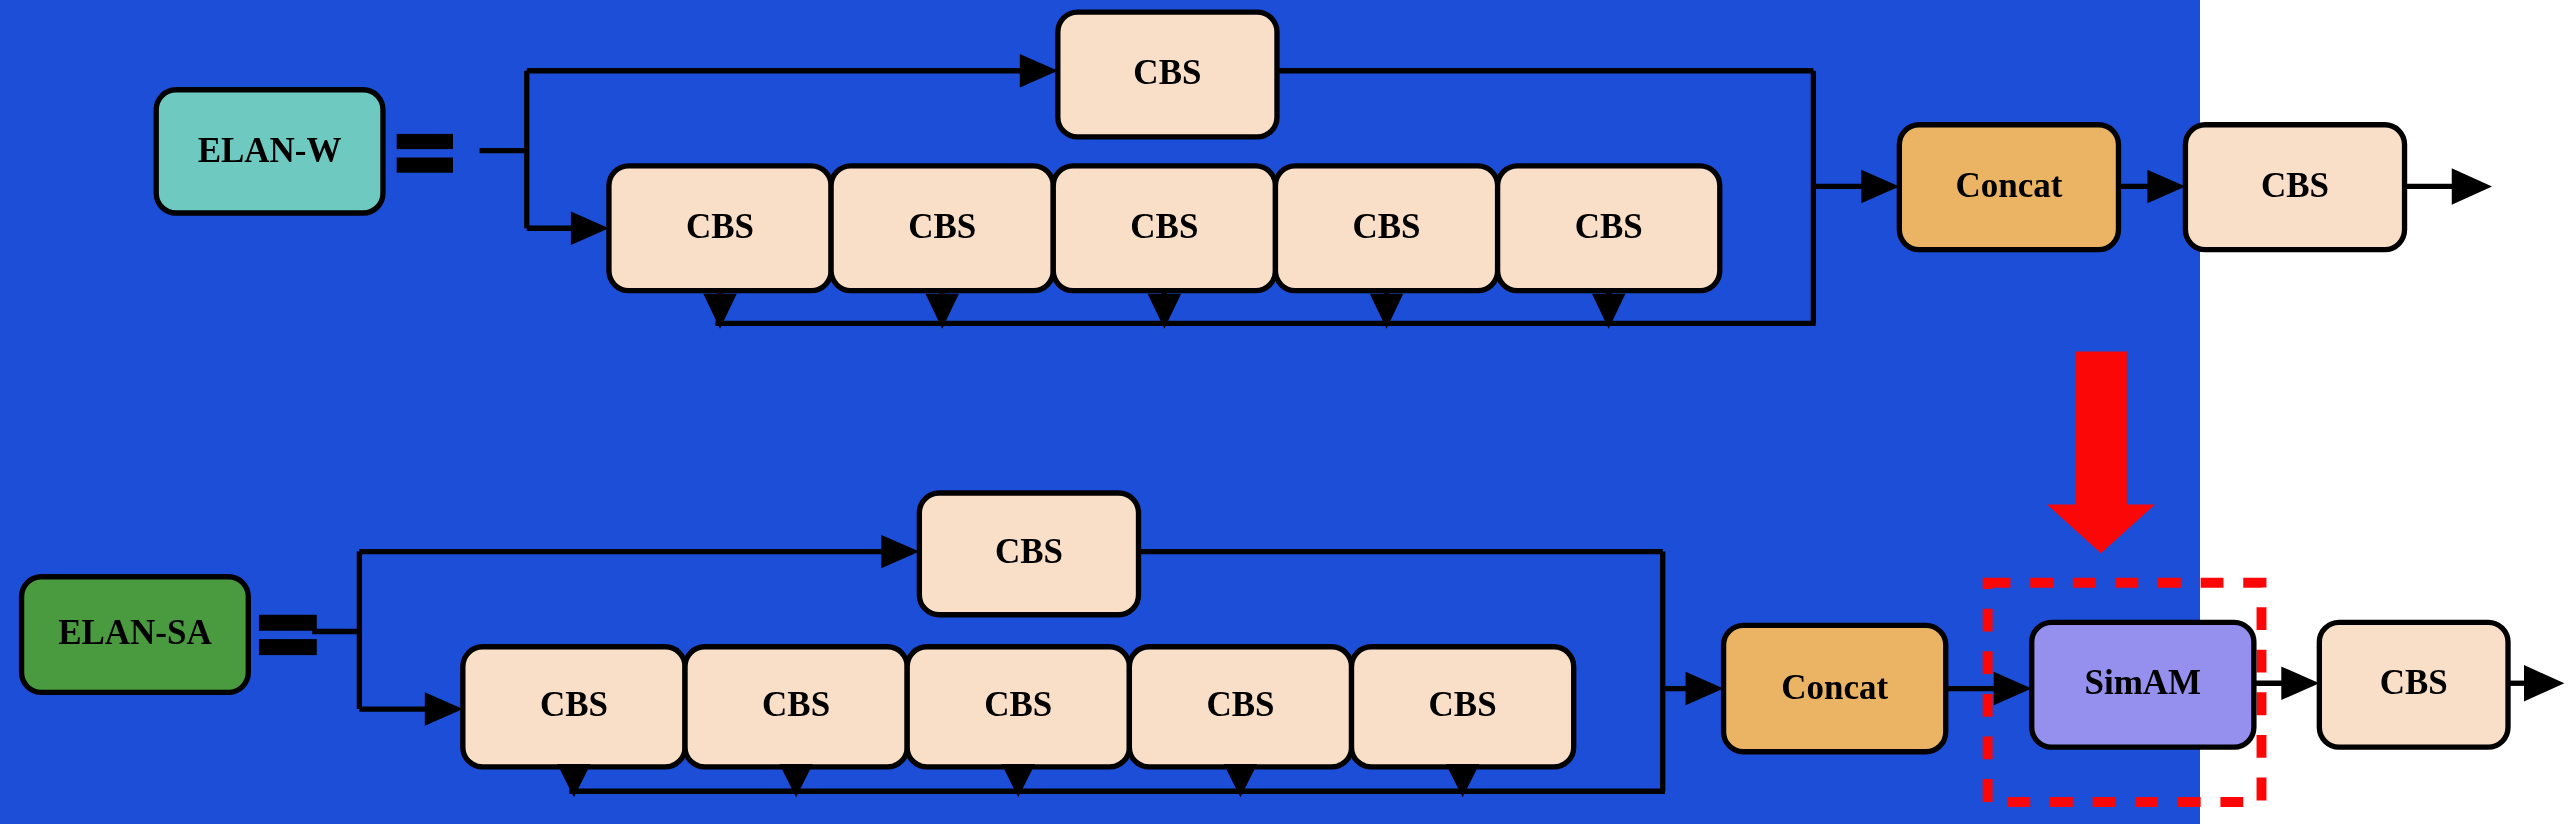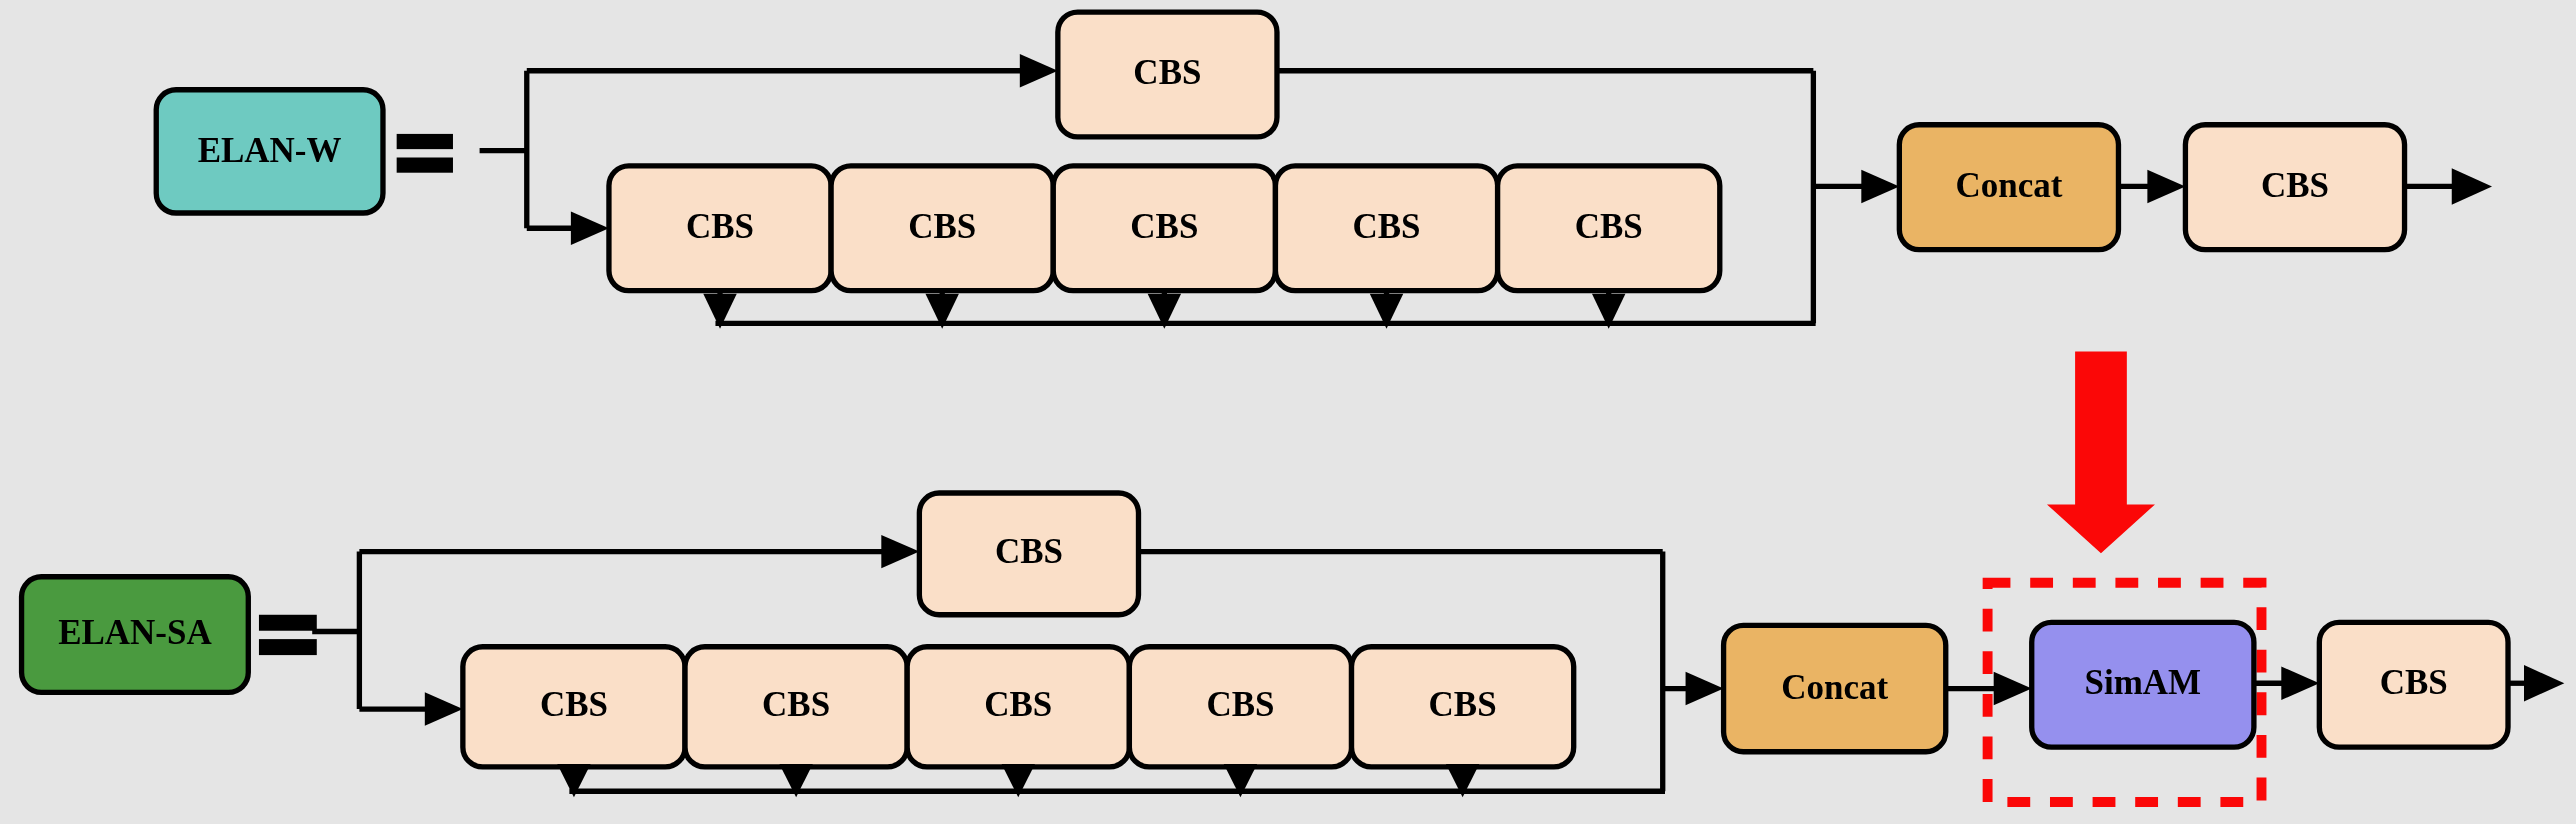--- a/index.html
+++ b/index.html
@@ -8,23 +8,23 @@
     background: #ffffff;
   }
   body {
     width: 2576px;
     height: 824px;
     font-family: "Liberation Serif", "DejaVu Serif", serif;
     overflow: hidden;
   }
   #diagram-root {
     position: relative;
-    width: 2576px;
+    width: 2200px;
     height: 824px;
-    background: #e5e5e5;
+    background: #1d4ed8;
   }
   svg.diagram-canvas {
     position: absolute;
     left: 0;
     top: 0;
     width: 2576px;
     height: 824px;
     display: block;
   }
   .node-label {

